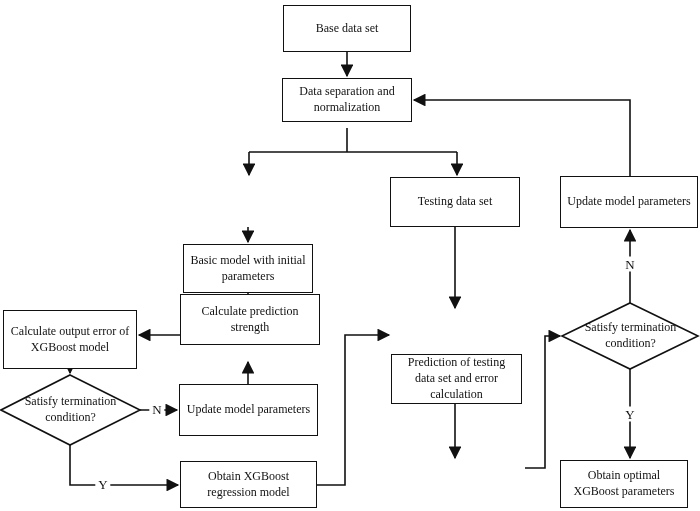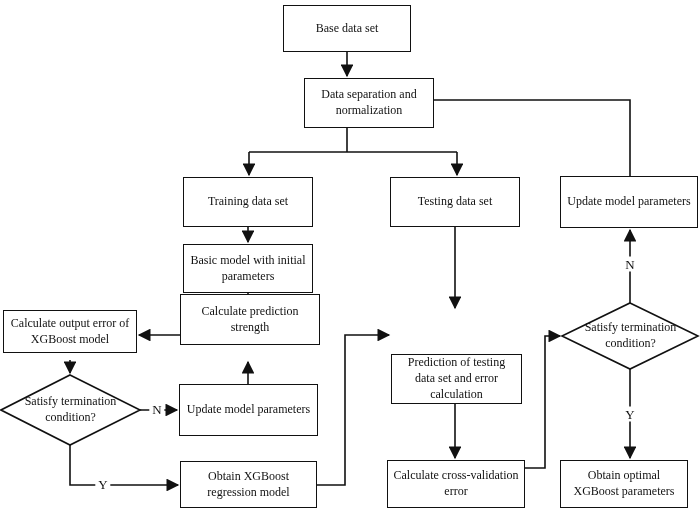--- a/index.html
+++ b/index.html
@@ -85,41 +85,39 @@
 
       <path d="M630,369 L630,458" marker-end="url(#arr)"></path>
     </g>
 
     <polygon points="70,375 140,410 70,445 1,410" fill="#ffffff" stroke="#111111" stroke-width="1.6"></polygon>
     <polygon points="630,303 698,336 630,369 562,336" fill="#ffffff" stroke="#111111" stroke-width="1.6"></polygon>
   </svg>
 
   <div class="node" style="left:283px; top:5px; width:128px; height:47px;">Base data set</div>
 
-  <div class="node" style="left:282px; top:78px; width:130px; height:50px;margin-left:22px;">Data separation and normalization</div>
+  <div class="node" style="left:282px; top:78px; width:130px; height:44px;">Data separation and normalization</div>
 
-  <div class="node" style="left:183px; top:177px; width:130px; height:50px;">Training data set</div>
 
   <div class="node" style="left:390px; top:177px; width:130px; height:50px;">Testing data set</div>
 
   <div class="node" style="left:560px; top:176px; width:138px; height:52px;">Update model parameters</div>
 
   <div class="node" style="left:183px; top:244px; width:130px; height:49px;">Basic model with initial parameters</div>
 
   <div class="node" style="left:180px; top:294px; width:140px; height:51px;">Calculate prediction strength</div>
 
-  <div class="node" style="left:3px; top:310px; width:134px; height:43px;">Calculate output error of XGBoost model</div>
+  <div class="node" style="left:3px; top:310px; width:134px; height:59px;">Calculate output error of XGBoost model</div>
 
   <div class="node" style="left:179px; top:384px; width:139px; height:52px;">Update model parameters</div>
 
   <div class="node" style="left:180px; top:461px; width:137px; height:47px;">Obtain XGBoost regression model</div>
 
   <div class="node" style="left:391px; top:310px; width:131px; height:50px;margin-top:44px;">Prediction of testing data set and error calculation</div>
 
-  <div class="node" style="left:387px; top:460px; width:138px; height:48px;">Calculate cross-validation error</div>
 
   <div class="node" style="left:560px; top:460px; width:128px; height:48px;">Obtain optimal XGBoost parameters</div>
 
   <div class="diamond-label" style="left:12px; top:386px; width:117px; height:48px;">Satisfy termination condition?</div>
 
   <div class="diamond-label" style="left:572px; top:312px; width:117px; height:48px;">Satisfy termination condition?</div>
 
   <div class="edge-label" style="left:157px; top:409px;">N</div>
 
   <div class="edge-label" style="left:103px; top:484px;">Y</div>

